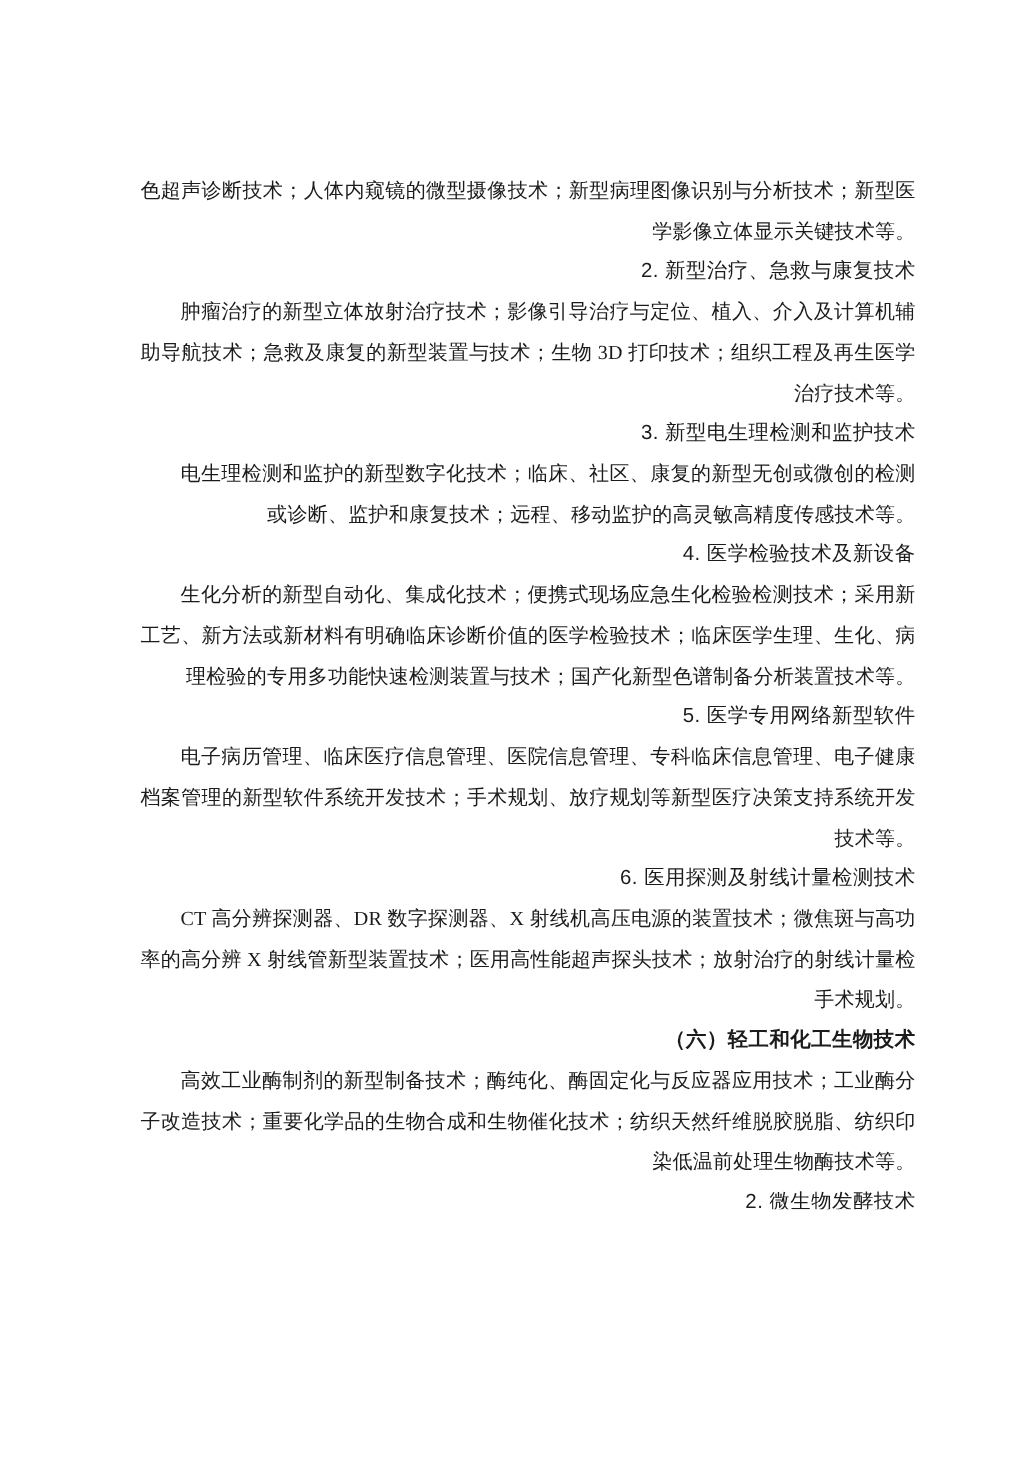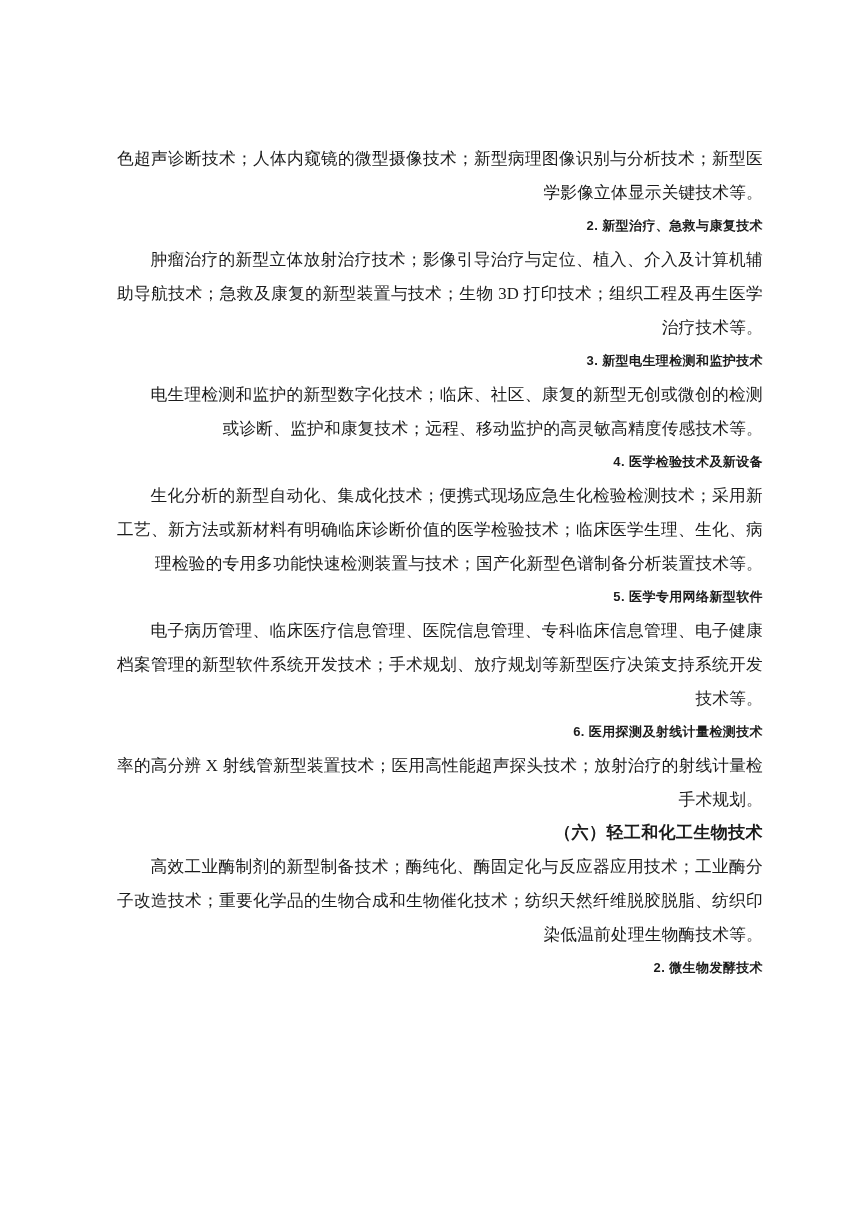--- a/index.html
+++ b/index.html
@@ -33,22 +33,22 @@
   }
   .line.fill {
     text-align: justify;
     text-align-last: justify;
   }
   .line.indent {
     text-indent: 2em;
   }
   .line.heading {
     font-family: "Liberation Sans", "DejaVu Sans", sans-serif;
-    font-weight: 700;
-    font-size: 13px;
+    font-weight: 400;
+    font-size: 17px;
     text-indent: 1.95em;
     letter-spacing: 0.4px;
   }
   .line.section-heading {
     font-family: "Liberation Sans", "DejaVu Sans", sans-serif;
     font-weight: 700;
     font-size: 17px;
     text-indent: 1.5em;
     letter-spacing: 0.4px;
   }
@@ -82,20 +82,21 @@
       <div class="line">或诊断、监护和康复技术；远程、移动监护的高灵敏高精度传感技术等。</div>
       <div class="line heading">4. 医学检验技术及新设备</div>
       <div class="line indent fill">生化分析的新型自动化、集成化技术；便携式现场应急生化检验检测技术；采用新</div>
       <div class="line fill">工艺、新方法或新材料有明确临床诊断价值的医学检验技术；临床医学生理、生化、病</div>
       <div class="line">理检验的专用多功能快速检测装置与技术；国产化新型色谱制备分析装置技术等。</div>
       <div class="line heading">5. 医学专用网络新型软件</div>
       <div class="line indent fill">电子病历管理、临床医疗信息管理、医院信息管理、专科临床信息管理、电子健康</div>
       <div class="line fill">档案管理的新型软件系统开发技术；手术规划、放疗规划等新型医疗决策支持系统开发</div>
       <div class="line">技术等。</div>
       <div class="line heading">6. 医用探测及射线计量检测技术</div>
+      <div class="line indent fill">CT 高分辨探测器、DR 数字探测器、X 射线机高压电源的装置技术；微焦斑与高功</div>
       <div class="line fill">率的高分辨 X 射线管新型装置技术；医用高性能超声探头技术；放射治疗的射线计量检</div>
       <div class="line">手术规划。</div>
       <div class="line section-heading">（六）轻工和化工生物技术</div>
       <div class="line indent fill">高效工业酶制剂的新型制备技术；酶纯化、酶固定化与反应器应用技术；工业酶分</div>
       <div class="line fill">子改造技术；重要化学品的生物合成和生物催化技术；纺织天然纤维脱胶脱脂、纺织印</div>
       <div class="line">染低温前处理生物酶技术等。</div>
       <div class="line heading">2. 微生物发酵技术</div>
     </div>
   <div class="page-number">— 23 —</div>
 </div>

